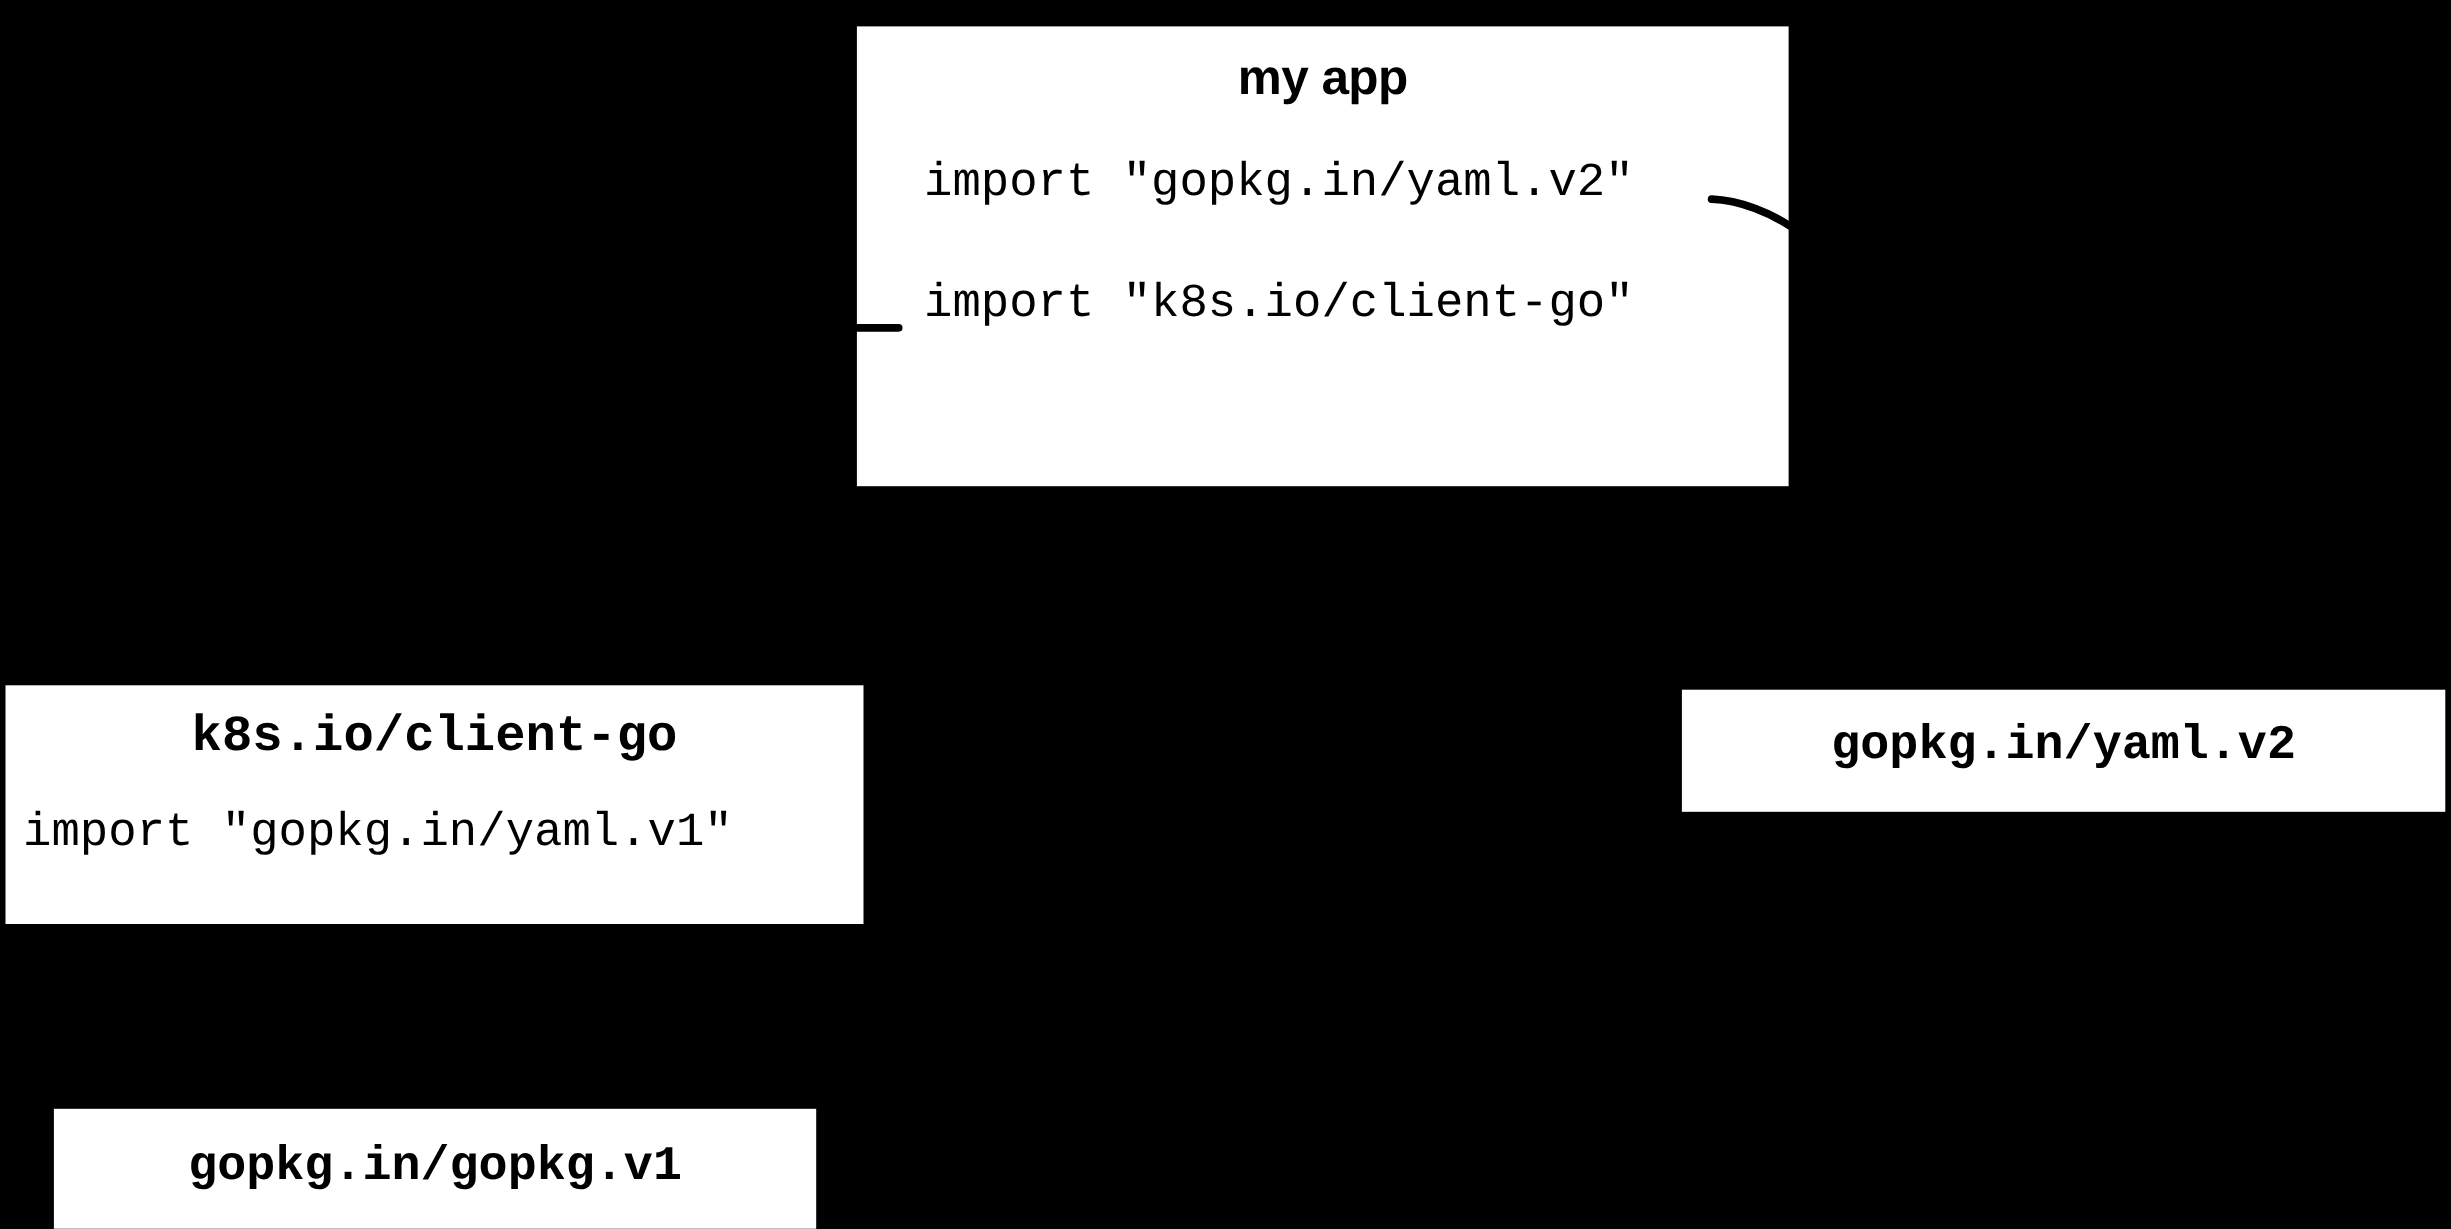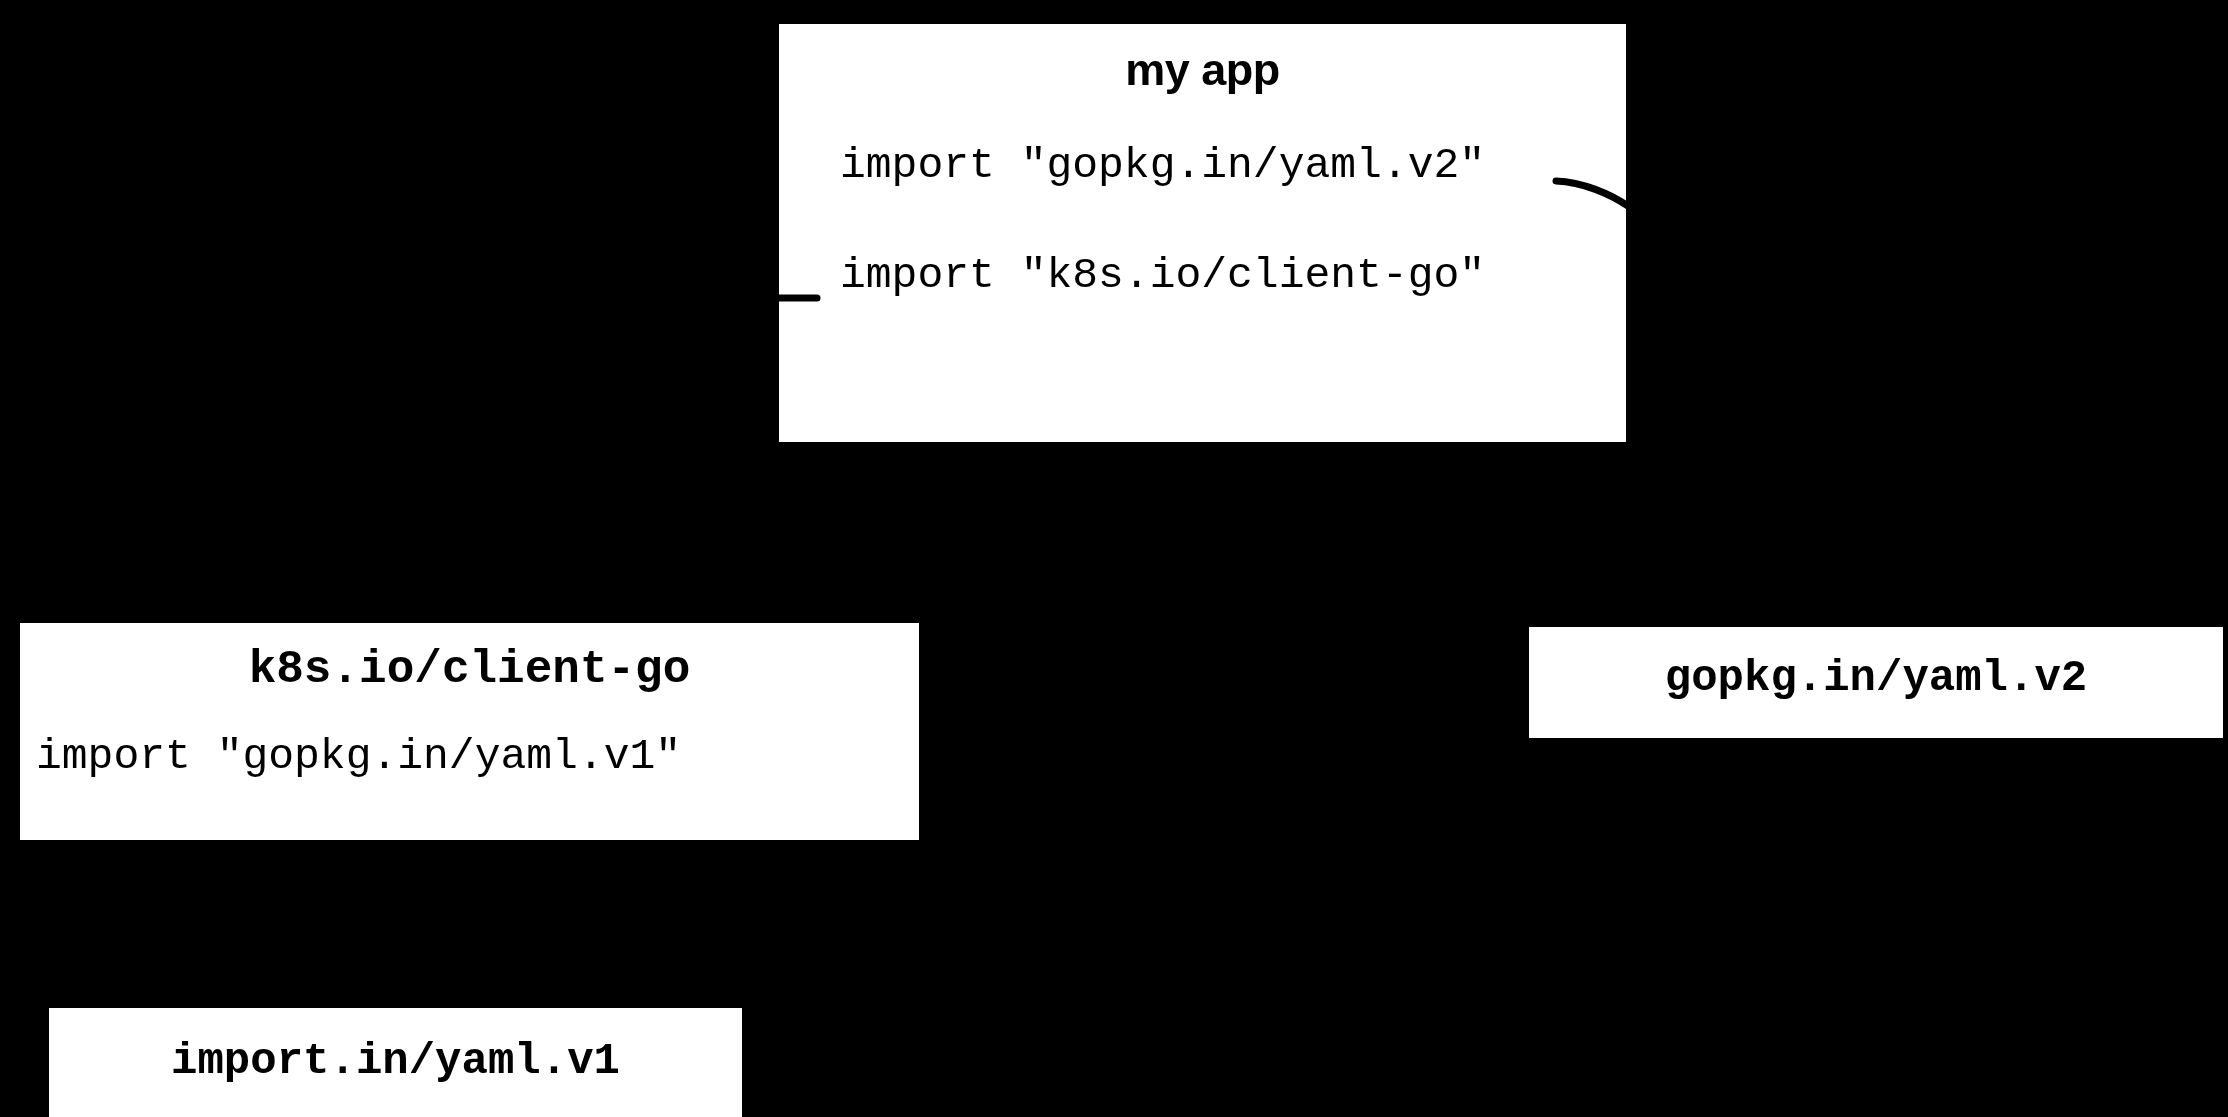--- a/index.html
+++ b/index.html
@@ -82,23 +82,23 @@
   #node-myapp .import-line {
     font-size: 43px;
     height: 43px;
   }
   #node-myapp .import-line + .import-line {
     margin-top: 67px;
   }
 
   
   #node-clientgo {
-    left: 20px;
+    left: 5px;
     top: 603px;
-    width: 899px;
+    width: 780px;
     height: 217px;
   }
   #node-clientgo .node-title {
     font-size: 46px;
     margin-top: 24px;
   }
   #node-clientgo .imports {
     margin-top: 42px;
     padding-left: 16px;
   }
@@ -165,21 +165,21 @@
     <div class="imports">
       <div class="import-line">import "gopkg.in/yaml.v1"</div>
     </div>
   </div>
 
   <div class="node" id="node-yamlv2">
     <div class="node-title title-mono">gopkg.in/yaml.v2</div>
   </div>
 
   <div class="node" id="node-yamlv1">
-    <div class="node-title title-mono">import.in/yaml.v1</div>
+    <div class="node-title title-mono">gopkg.in/gopkg.v1</div>
   </div>
 
   <svg class="edge-layer" viewBox="0 0 2228 1117" width="2228" height="1117">
 
     <path class="edge-path" d="M 1556 161 C 1583 162 1610 174 1628 186"></path>
 
     <path class="edge-path" d="M 779 278 L 817 278"></path>
   </svg>
 
 </div>

